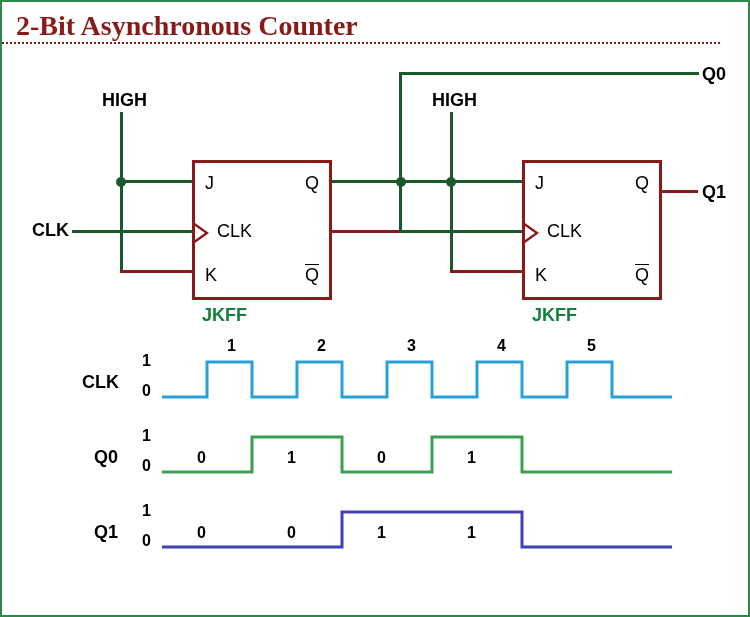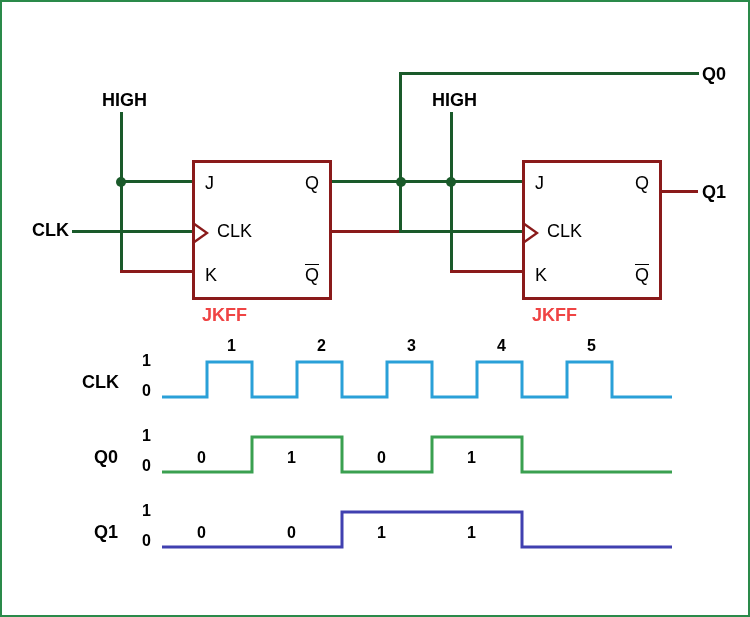--- a/index.html
+++ b/index.html
@@ -37,21 +37,21 @@
     position: absolute;
     width: 140px;
     height: 140px;
     border: 3px solid #8a1a1a;
     background: #fff;
   }
   .ff-label {
     position: absolute;
     font-family: Verdana, sans-serif;
     font-size: 18px;
-    color: #ef4444;
+    color: #15803d;
     font-weight: bold;
   }
   .pin {
     position: absolute;
     font-family: Verdana, sans-serif;
     font-size: 18px;
     color: #000;
   }
   .extlabel {
     position: absolute;
@@ -110,20 +110,21 @@
     font-size: 16px;
     position: absolute;
     color: #000;
   }
   svg { position: absolute; }
 </style>
 </head>
 <body>
 
 <div class="frame">
+  <div class="title">2-Bit Asynchronous Counter</div>
 
   <div class="diagram">
 
     <div class="extlabel" style="left:100px; top:38px;">HIGH</div>
     <div class="extlabel" style="left:430px; top:38px;">HIGH</div>
     <div class="extlabel" style="left:30px; top:168px;">CLK</div>
     <div class="extlabel" style="left:700px; top:12px;">Q0</div>
     <div class="extlabel" style="left:700px; top:130px;">Q1</div>
 
     <div class="wire" style="left:118px; top:60px; width:3px; height:160px;"></div>

